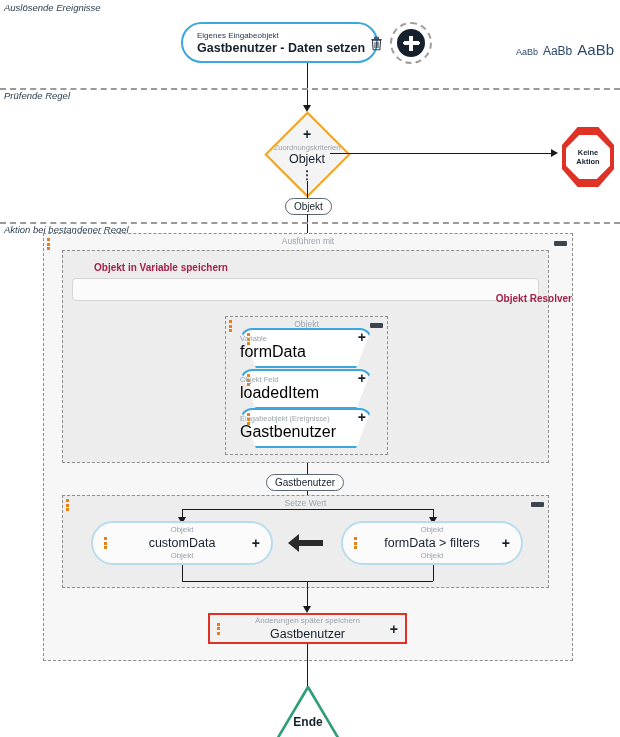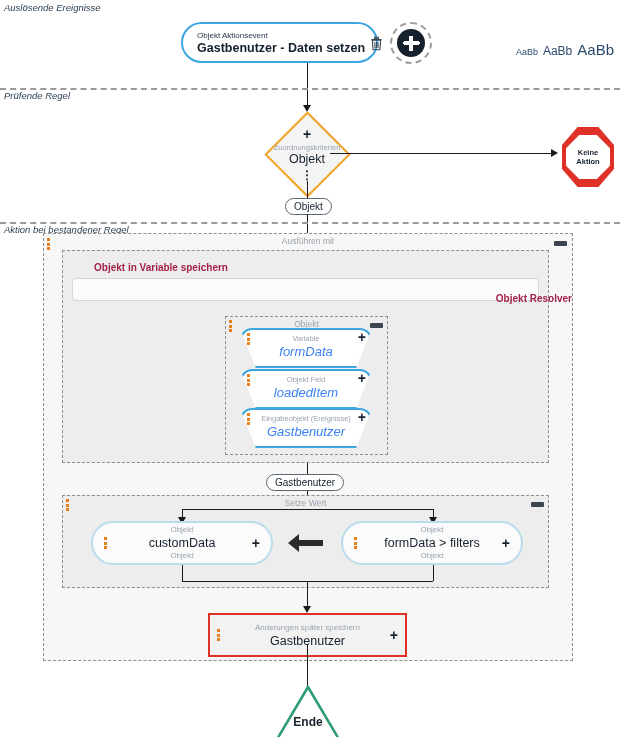--- a/index.html
+++ b/index.html
@@ -341,34 +341,33 @@
     width: 132px; height: 40px;
     background: #ffffff;
     border: 2.2px solid #3ba6e0;
     border-radius: 12px;
     box-sizing: border-box;
     clip-path: polygon(0% 0%, 100% 0%, 88% 100%, 12% 100%);
   }
   .trap .texts {
     position: absolute;
     left: 0; right: 0; top: 6px;
-    text-align: center;
+    text-align: left;
   }
   .trap .sub {
     font-size: 7.5px;
     color: #9aa4ae;
     line-height: 10px;
     white-space: nowrap;
   }
   .trap .main {
-    font-size: 13px;
-    color: #3b82f6;
+    font-size: 16px;
+    color: #000000;
     line-height: 15px;
     white-space: nowrap;
-    font-style: italic;
   }
   .trap .dots {
     position: absolute;
     left: 7px; top: 5px;
   }
   .trap .plus {
     position: absolute;
     right: 6px; top: 2px;
     font-size: 14px;
     font-weight: bold;
@@ -462,21 +461,21 @@
   <div class="font-sampler nosel">
     <span class="s1">AaBb</span>
     <span class="s2">AaBb</span>
     <span class="s3">AaBb</span>
   </div>
 
   <div class="lane-label nosel" style="top:2px;">Auslösende Ereignisse</div>
 
   <div class="event-node" style="left:181px; top:22px; width:197px; height:41px;">
     <div class="texts">
-      <div class="sub nosel">Objekt Aktionsevent</div>
+      <div class="sub nosel">Eigenes Eingabeobjekt</div>
       <div class="main nosel">Gastbenutzer - Daten setzen</div>
     </div>
     <span class="trash-icon">
       <svg viewBox="0 0 16 17" width="15" height="16">
         <path d="M2.5 4.2h11v1.2h-11z" fill="#3c4450"></path>
         <path d="M6 2.4h4v1.6H6z" fill="none" stroke="#3c4450" stroke-width="1.1"></path>
         <path d="M3.6 5.6h8.8l-.8 10.1H4.4z" fill="none" stroke="#3c4450" stroke-width="1.2"></path>
         <path d="M6.3 7.4v6.5M8 7.4v6.5M9.7 7.4v6.5" stroke="#3c4450" stroke-width="1"></path>
       </svg>
     </span>
@@ -650,21 +649,21 @@
     </div>
     <span class="plus nosel">+</span>
   </div>
 
   <div class="vline" style="left:182px; top:565px; height:16px;"></div>
   <div class="vline" style="left:433px; top:565px; height:16px;"></div>
   <div class="hline" style="left:182px; top:581px; width:251px;"></div>
   <div class="vline" style="left:307px; top:581px; height:28px;"></div>
   <div class="arrow-down" style="left:302.5px; top:606px;"></div>
 
-  <div class="red-node" style="left:208px; top:613px; width:199px; height:44px;">
+  <div class="red-node" style="left:208px; top:613px; width:199px; height:31px;">
     <span class="dots dots-handle">
         <i></i>
         <i></i>
         <i></i>
       </span>
     <div class="texts">
       <div class="sub nosel">Änderungen später speichern</div>
       <div class="main nosel">Gastbenutzer</div>
     </div>
     <span class="plus nosel">+</span>

